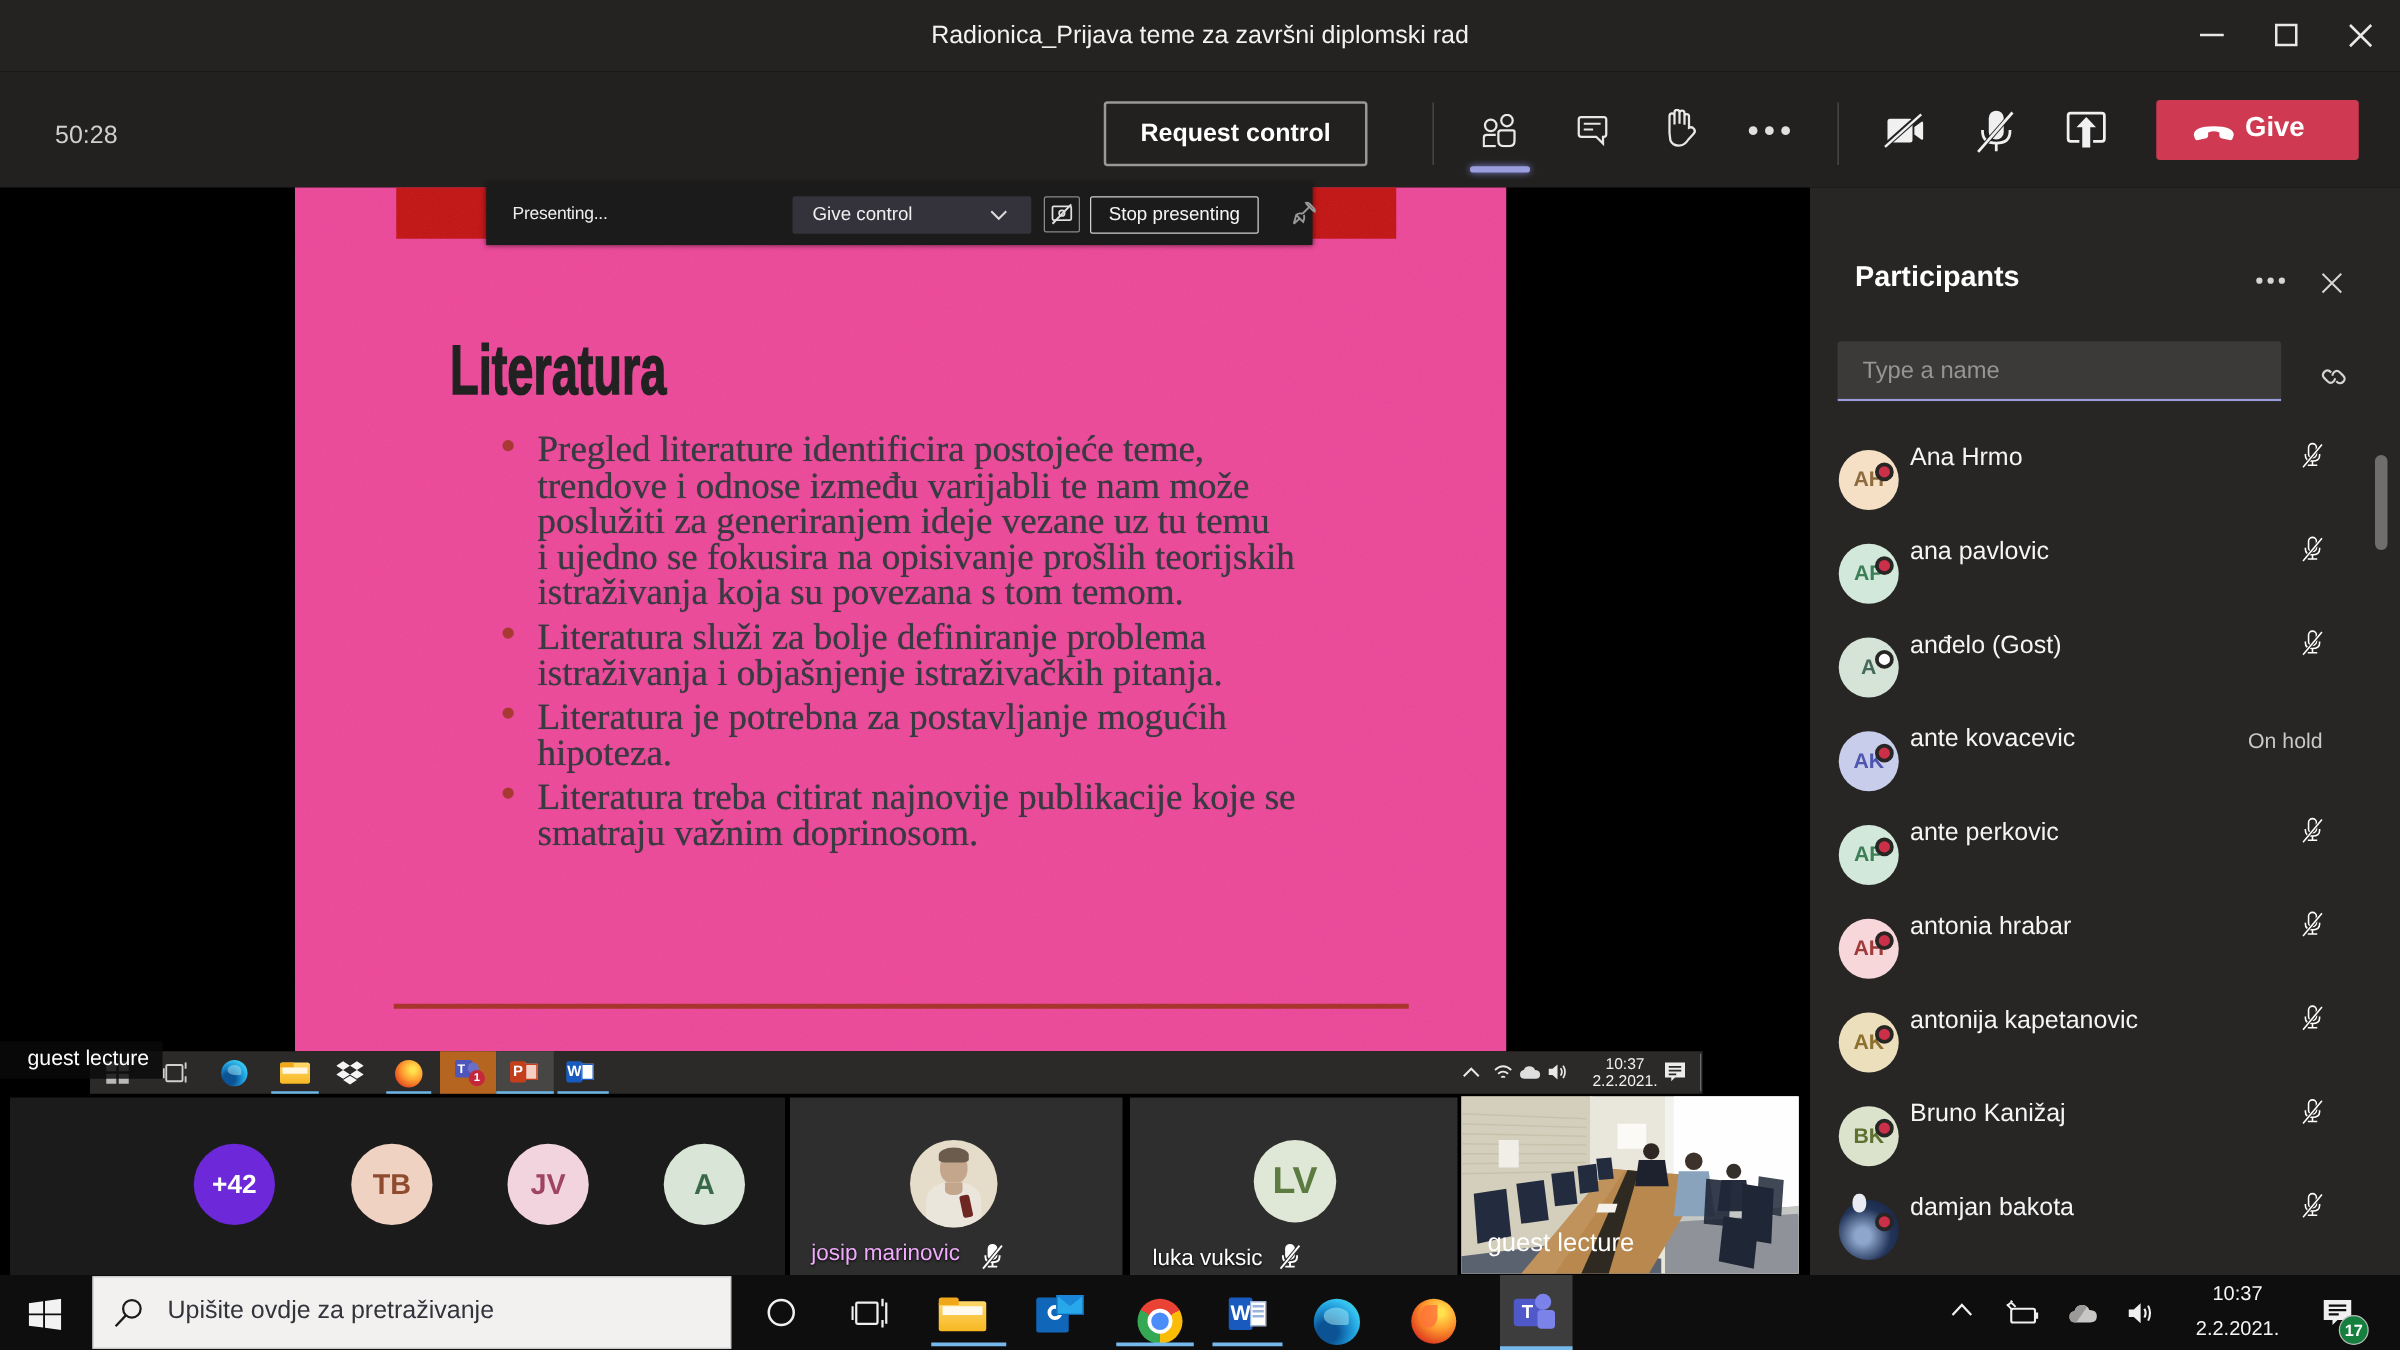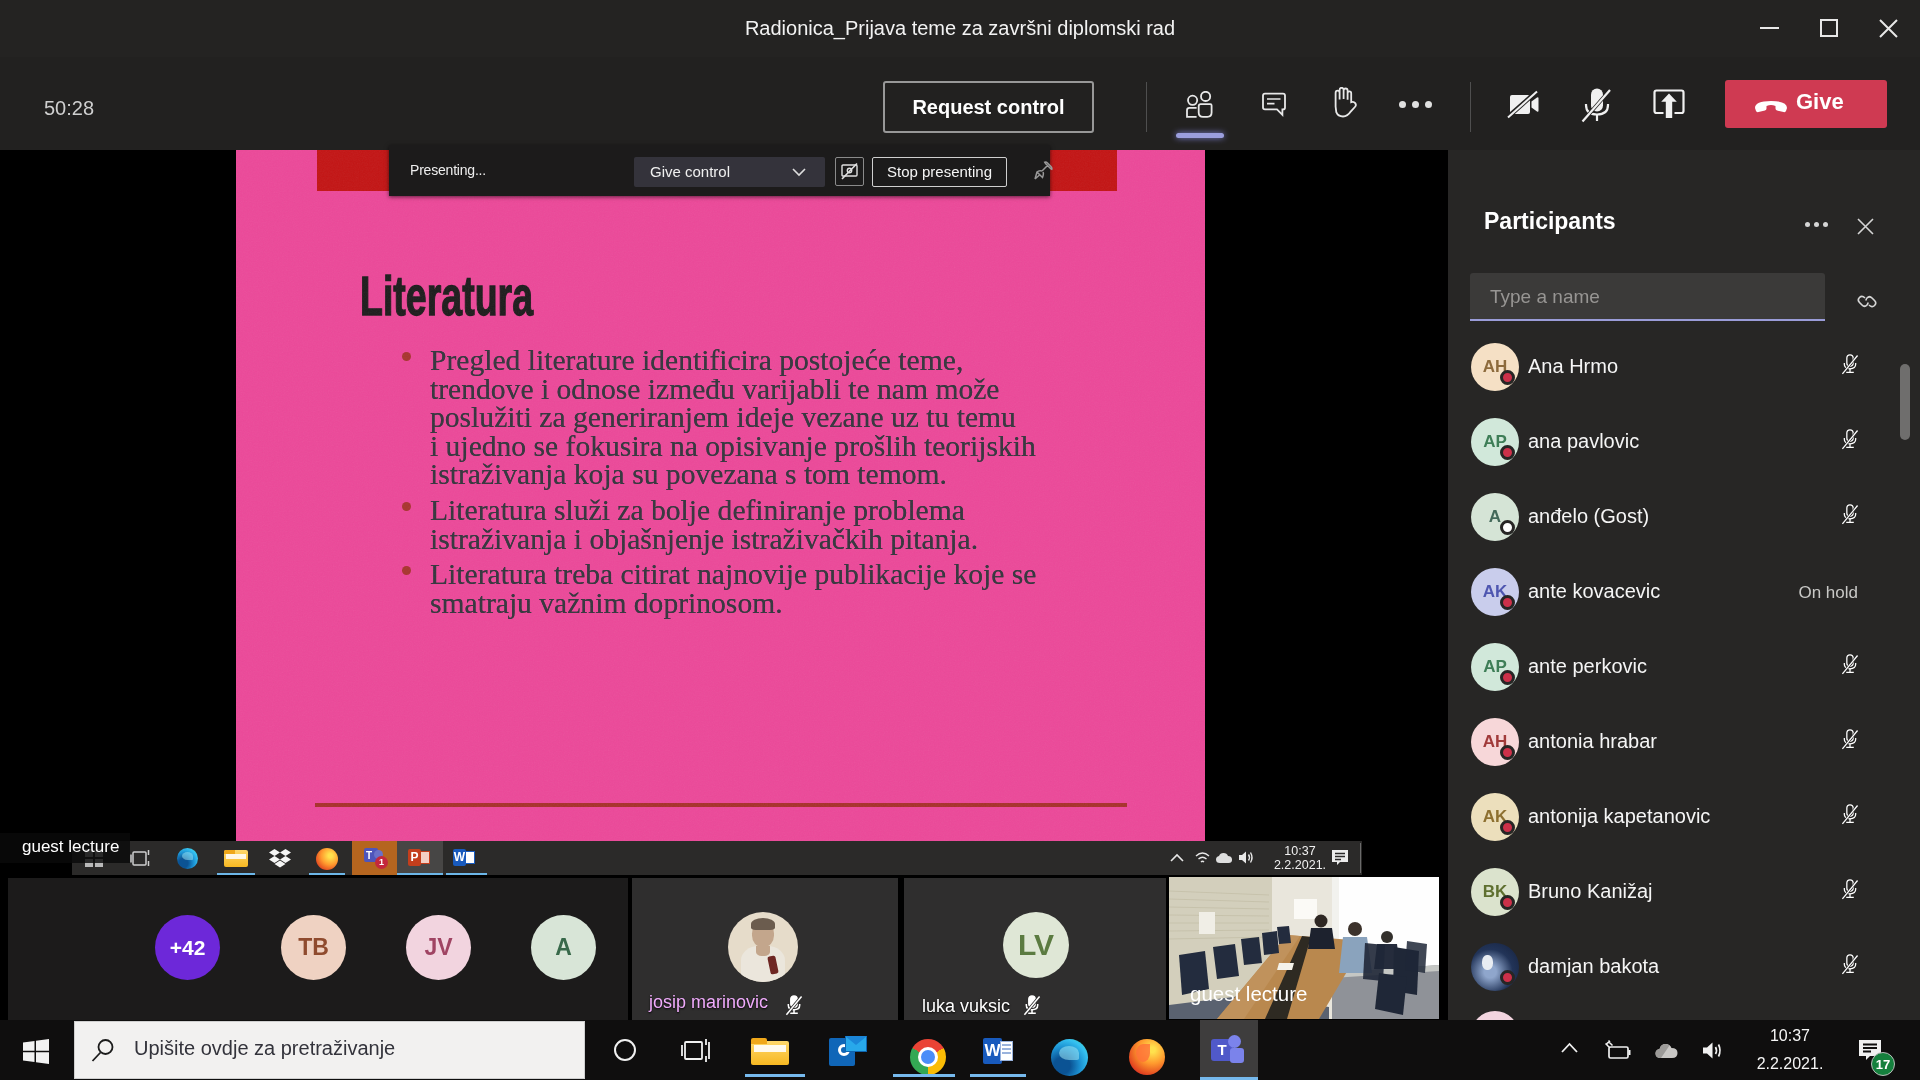--- a/index.html
+++ b/index.html
@@ -79,20 +79,23 @@
 <div class="abs" id="slide" style="left:236px;top:150px;width:969px;height:691px;background:#ec4899;">
   <div class="abs" style="left:81px;top:0;width:800px;height:41px;background:#c31414;"></div>
   <div class="abs" style="left:79px;top:653px;width:812px;height:3.5px;background:#a8302a;"></div>
   <div class="abs" style="left:124px;top:113px;font-size:56px;font-weight:700;color:#1d1c1c;transform:scaleX(0.67);transform-origin:0 0;-webkit-text-stroke:1.3px #1d1c1c;">Literatura</div>
   <div id="bullets" class="abs" style="left:166px;top:196px;width:760px;font-family:'Liberation Serif',serif;font-size:29.6px;line-height:28.6px;color:#35353d;white-space:nowrap;text-shadow:0 0 0.6px rgba(53,53,61,0.9);">
     <div class="b" style="position:relative;padding-left:28px;margin-bottom:7px;">
       <span class="dot"></span>Pregled literature identificira postojeće teme,<br>trendove i odnose između varijabli te nam može<br>poslužiti za generiranjem ideje vezane uz tu temu<br>i ujedno se fokusira na opisivanje prošlih teorijskih<br>istraživanja koja su povezana s tom temom.
     </div>
     <div class="b" style="position:relative;padding-left:28px;margin-bottom:7px;">
       <span class="dot"></span>Literatura služi za bolje definiranje problema<br>istraživanja i objašnjenje istraživačkih pitanja.
+    </div>
+    <div class="b" style="position:relative;padding-left:28px;margin-bottom:7px;">
+      <span class="dot"></span>Literatura je potrebna za postavljanje mogućih<br>hipoteza.
     </div>
     <div class="b" style="position:relative;padding-left:28px;">
       <span class="dot"></span>Literatura treba citirat najnovije publikacije koje se<br>smatraju važnim doprinosom.
     </div>
   </div>
 </div>
 <style>
   .dot { position:absolute; left:0px; top:6px; width:9px; height:9px; border-radius:50%; background:#a8342e; }
 </style>
 
@@ -400,21 +403,21 @@
         <path d="M5 33 L29 4" stroke="#272625" stroke-width="4"></path>
         <path d="M5 33 L29 4" stroke-width="2"></path>
       </svg>
     </div>
     <div class="prow" style="top:861px;">
       <div class="pav" style="background:#f2d4df;"></div>
     </div>
 </div>
 <style>
   .prow { position:absolute; left:0; width:472px; height:75px; }
-  .pav { position:absolute; left:23px; top:0px; width:48px; height:48px; border-radius:50%;
+  .pav { position:absolute; left:23px; top:17px; width:48px; height:48px; border-radius:50%;
          text-align:center; line-height:48px; font-size:17px; font-weight:700; }
   .pdot { position:absolute; left:52px; top:27px; width:15px; height:15px; border-radius:50%;
           background:#cc3049; border:3px solid #272625; }
   .pname { position:absolute; left:80px; top:12px; font-size:20px; color:#f5f5f5; }
   .pmic { position:absolute; left:390px; top:10px; }
 </style>
 
 <div class="abs" id="wintaskbar" style="left:0;top:1020px;width:1920px;height:60px;background:#0f0e0e;">
 
   <svg class="abs" style="left:23px;top:19px;" width="26" height="25" viewBox="0 0 26 25" fill="#f2f2f2">

